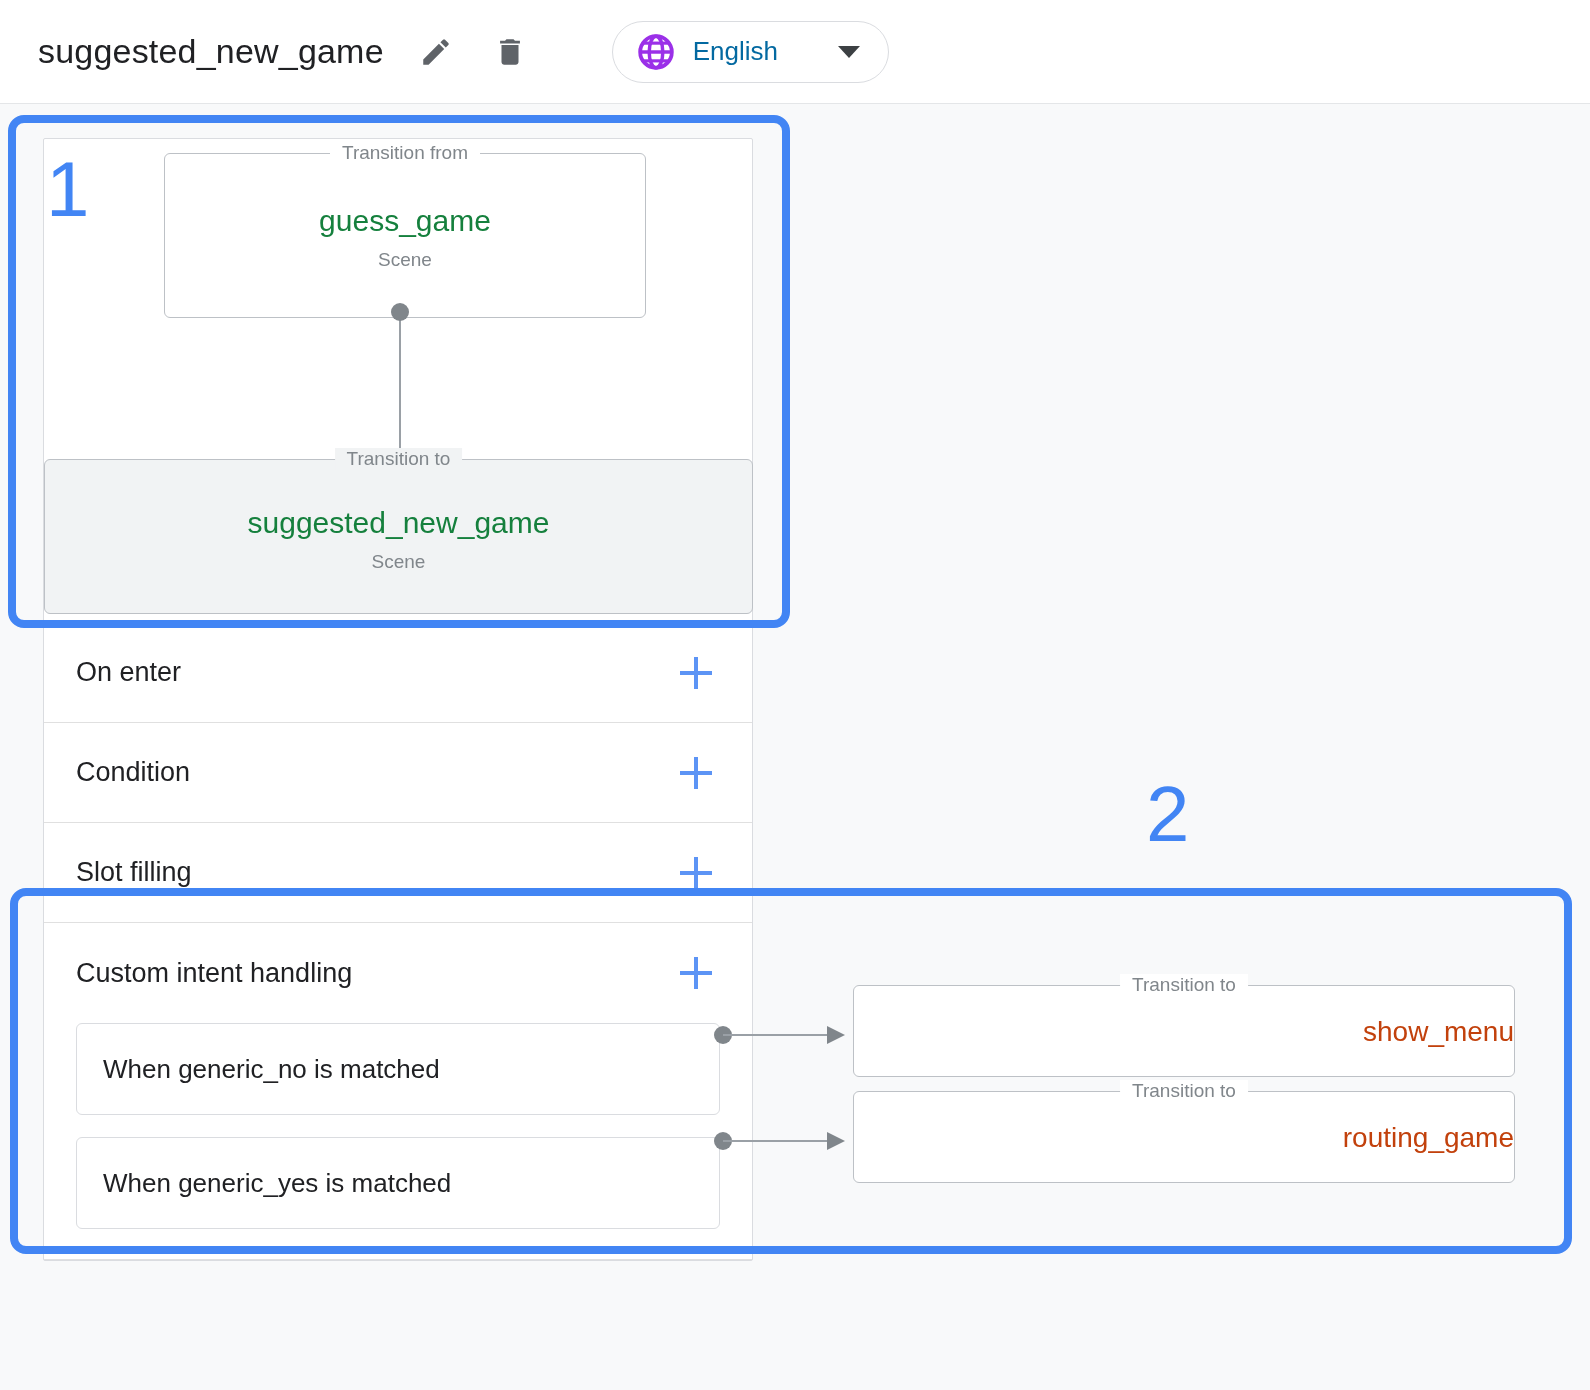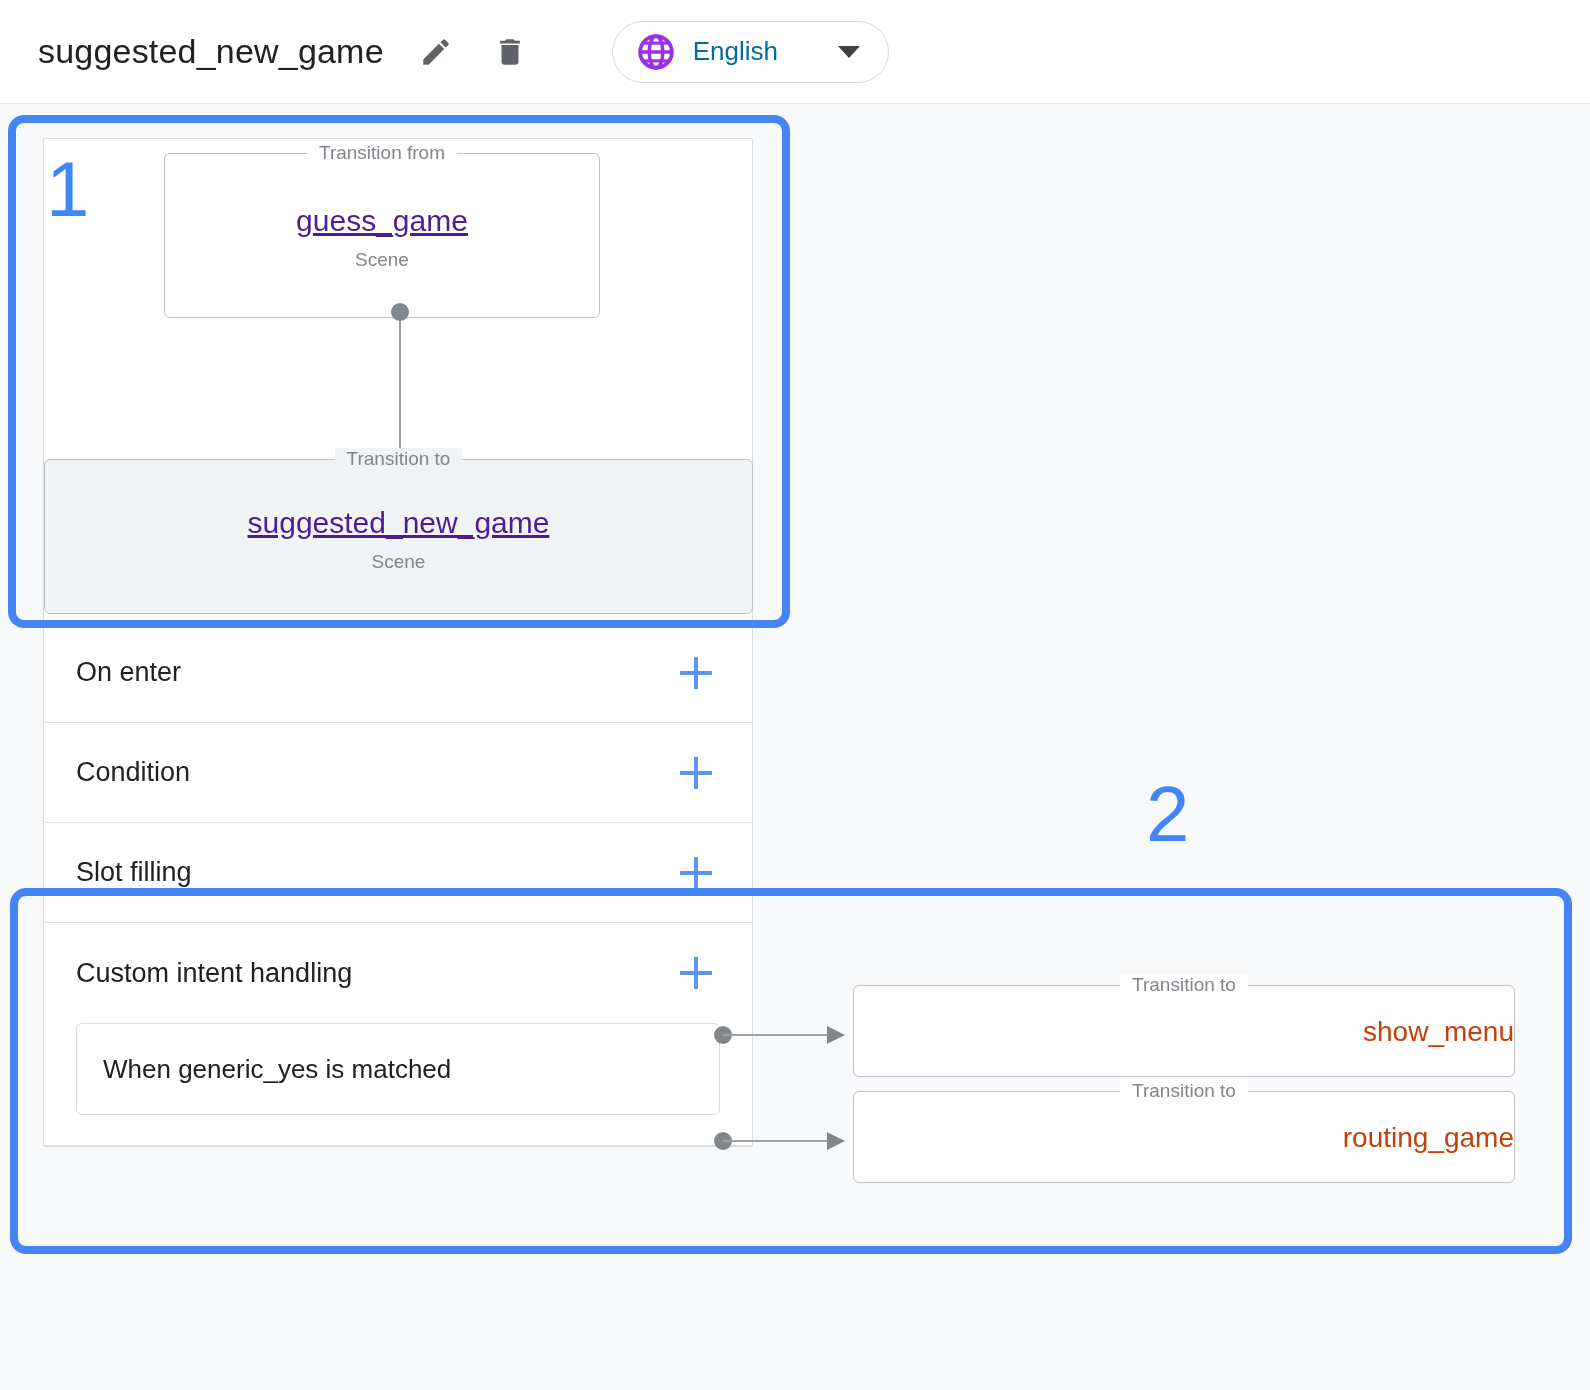--- a/index.html
+++ b/index.html
@@ -97,37 +97,36 @@
     transform: translateX(-50%);
     background: inherit;
     padding: 0 12px;
     font-size: 19px;
     color: #80868B;
     white-space: nowrap;
     line-height: 22px;
   }
   .fs-name {
     font-size: 30px;
-    color: #4c1d95;
+    color: #15803d;
     text-align: center;
-    text-decoration: underline;
   }
   .fs-sub {
     font-size: 19px;
     color: #80868B;
     text-align: center;
     margin-top: 11px;
   }
 
   
   .trans-from {
     position: absolute;
     left: 120px;
     top: 14px;
-    width: 436px;
+    width: 482px;
     height: 165px;
     padding-top: 50px;
   }
   .trans-from .legend { background: #FFFFFF; }
 
   
   .conn {
     position: absolute;
     left: 355px;
     top: 172px;
@@ -362,20 +361,23 @@
     <span class="row-label">Slot filling</span>
     <span class="plus"></span>
   </div>
 
   <div class="section">
     <div class="section-head">
       <span class="row-label">Custom intent handling</span>
       <span class="plus"></span>
     </div>
 
+    <div class="intent-item">
+      <span class="intent-text">When generic_no is matched</span>
+    </div>
 
     <div class="intent-item">
       <span class="intent-text">When generic_yes is matched</span>
     </div>
   </div>
 
 </div>
 
 <div>
   <span class="edge-dot" style="left:714px; top:1026px;"></span>

